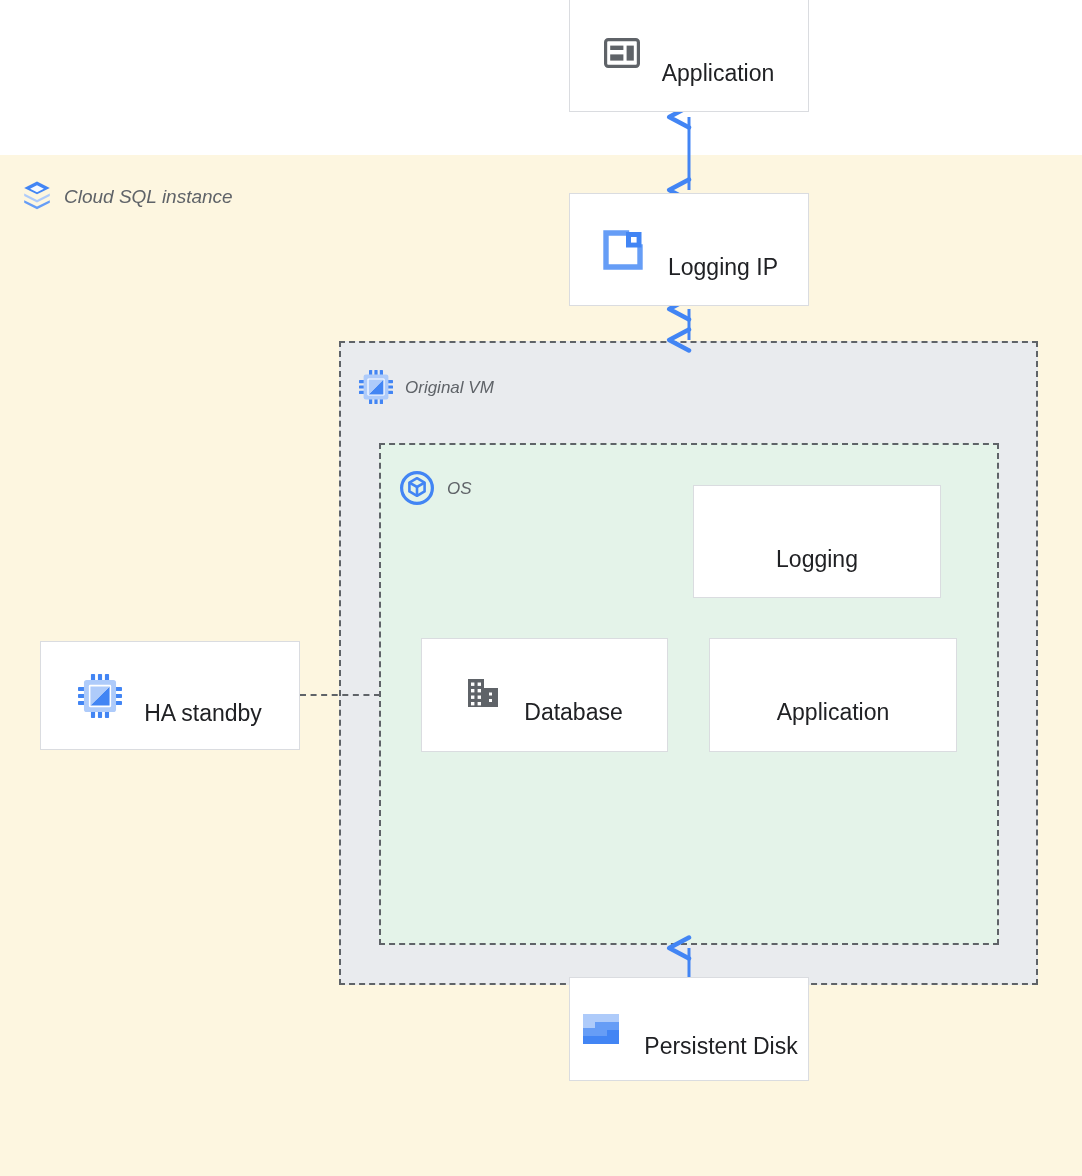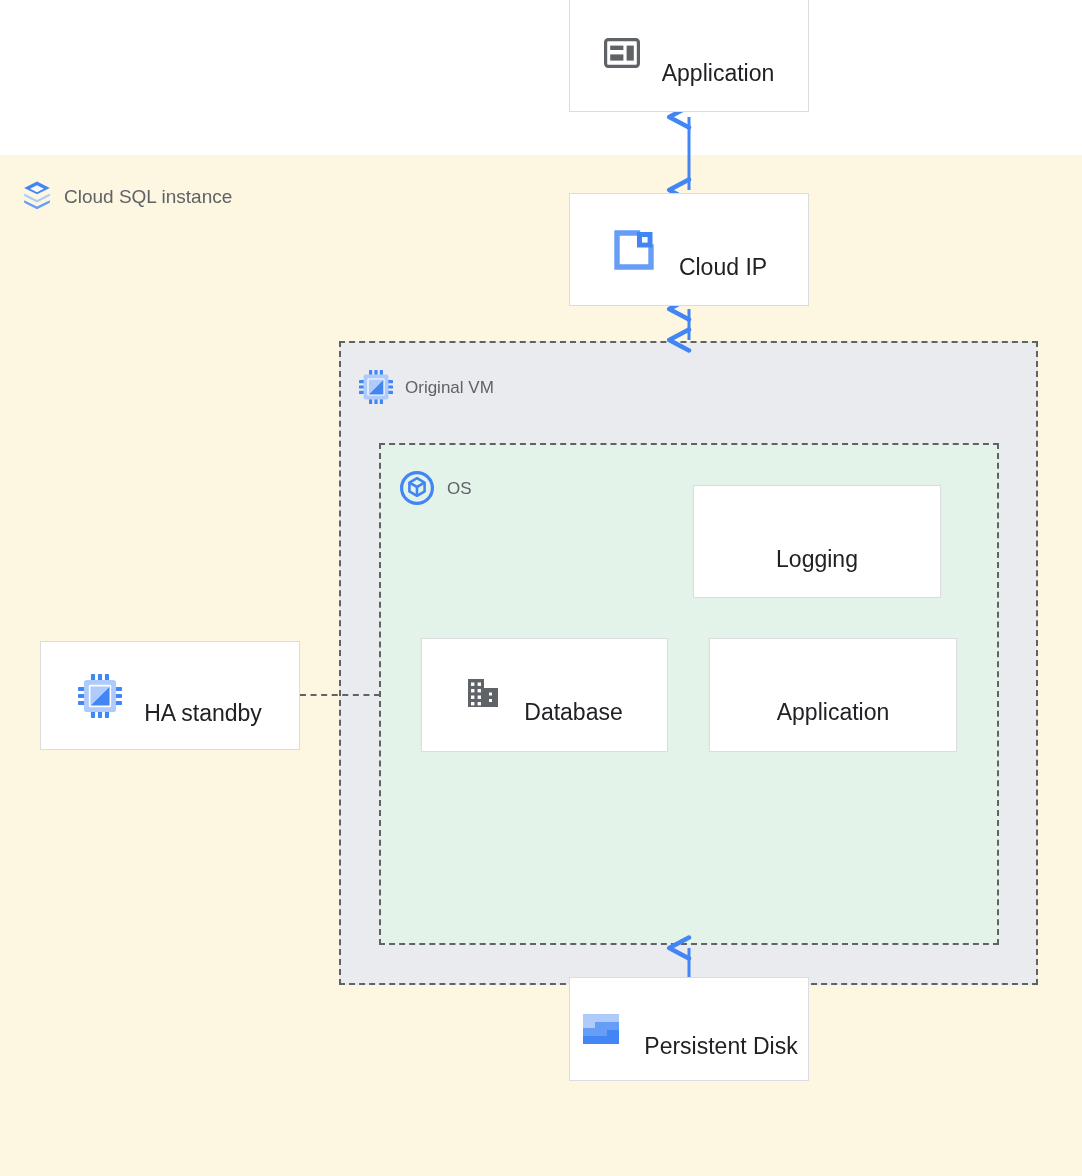--- a/index.html
+++ b/index.html
@@ -61,20 +61,21 @@
     position: absolute;
     display: flex;
     align-items: center;
     gap: 12px;
     white-space: nowrap;
   }
   .region-title .rt-label {
     color: #5f6368;
     font-size: 19px;
     line-height: 1;
+    font-style: italic;
   }
   .region-title.small .rt-label {
     font-size: 17px;
   }
 
   #title-cloudsql { left: 22px; top: 180px; }
   #title-vm       { left: 359px; top: 370px; }
   #title-os       { left: 399px; top: 470px; }
 
   
@@ -237,21 +238,21 @@
   </div>
 
   <div class="node iconed" id="node-staticip">
     <span class="icon icon-staticip">
       <svg viewBox="0 0 46 46" width="46" height="46" aria-hidden="true">
         <path d="M26.5 6 L6 6 L6 40 L40 40 L40 20" fill="none" stroke="#669df6" stroke-width="5.4" stroke-linecap="square" stroke-linejoin="miter"></path>
         <rect x="26" y="5" width="15.5" height="15.5" fill="#4285f4"></rect>
         <rect x="31" y="10" width="5.6" height="5.6" fill="#ffffff"></rect>
       </svg>
     </span>
-    <span class="node-label">Cloud IP</span>
+    <span class="node-label">Logging IP</span>
   </div>
 
   <div class="node iconed" id="node-hastandby">
     <span class="icon icon-chip">
       <svg viewBox="0 0 34 34" width="44" height="44" aria-hidden="true">
         <g fill="#4285f4">
           <rect x="10" y="0" width="3.2" height="5.5" rx="0.6"></rect>
           <rect x="15.4" y="0" width="3.2" height="5.5" rx="0.6"></rect>
           <rect x="20.8" y="0" width="3.2" height="5.5" rx="0.6"></rect>
           <rect x="10" y="28.5" width="3.2" height="5.5" rx="0.6"></rect>

